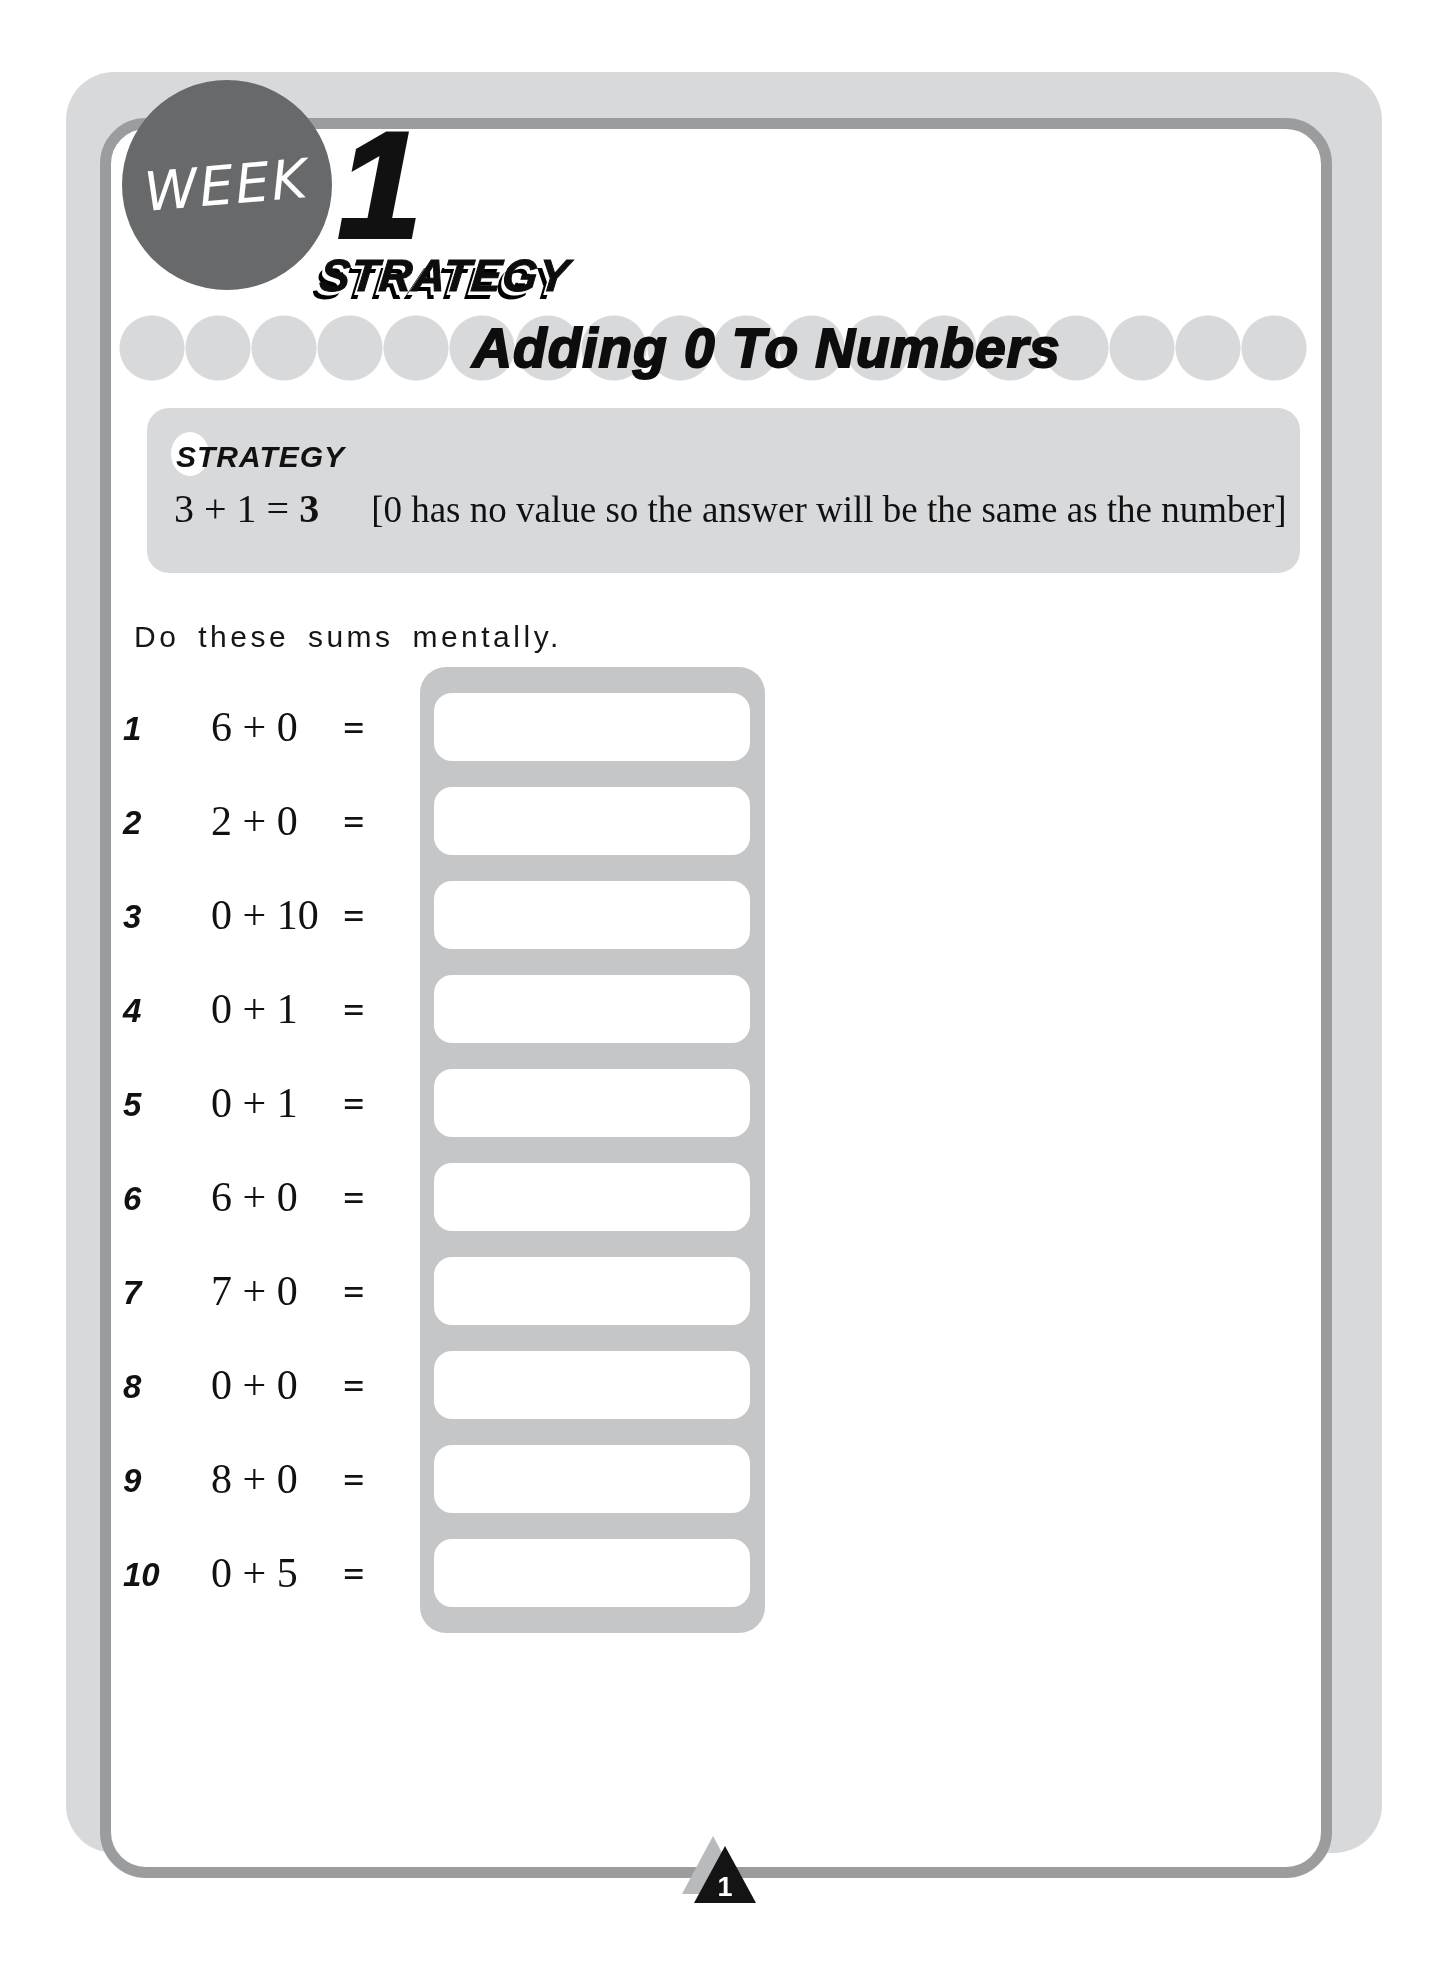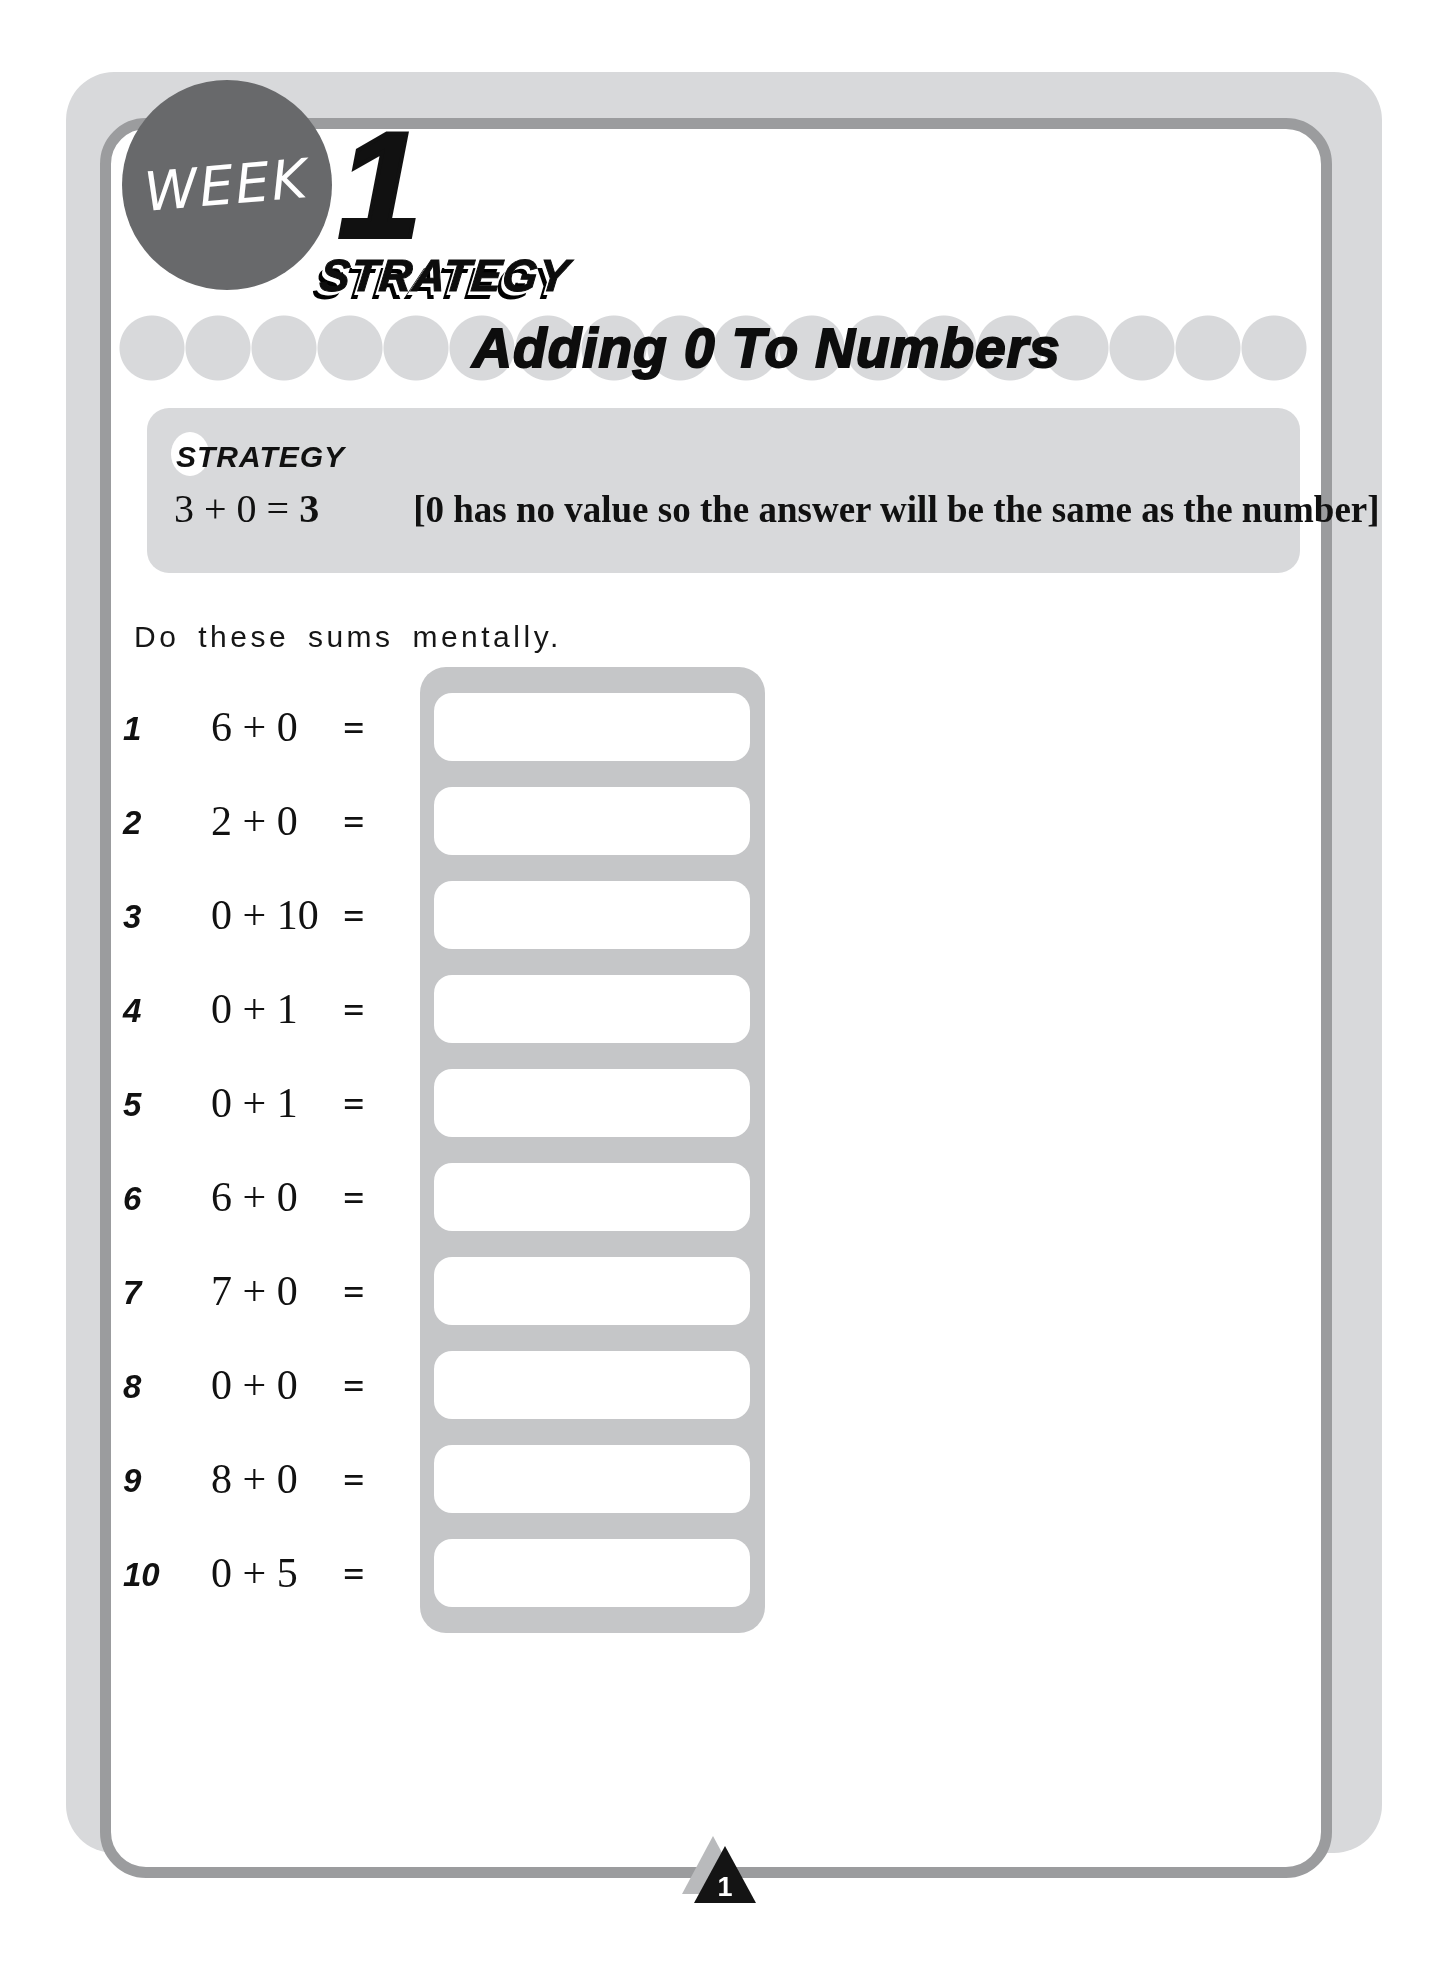--- a/index.html
+++ b/index.html
@@ -51,21 +51,21 @@
   }
   .sb-label{
     position:absolute;left:29px;top:32px;font-size:30px;font-weight:bold;font-style:italic;
     letter-spacing:1px;color:#111;
   }
   .sb-line{
     position:absolute;left:27px;top:79px;font-family:"Liberation Serif",serif;
     font-size:40px;line-height:44px;white-space:nowrap;color:#111;
   }
   .sb-result{font-weight:bold;}
-  .sb-note{font-size:37px;margin-left:94px;font-weight:bold;}
+  .sb-note{font-size:37px;margin-left:52px;}
   .instruction{
     position:absolute;left:134px;top:620px;font-size:30px;letter-spacing:3.5px;
     word-spacing:7px;color:#161616;white-space:nowrap;
   }
   .answer-col{
     position:absolute;left:420px;top:667px;width:345px;height:966px;
     background:#c5c6c8;border-radius:26px;
   }
   .answer-box{
     position:absolute;left:434px;width:316px;height:68px;background:#ffffff;border-radius:18px;
@@ -110,21 +110,21 @@
 <div class="week-number">1</div>
 <div class="script-title">STRATEGY</div>
 
 <div class="circle-band"></div>
 <div class="banner-title">Adding 0 To Numbers</div>
 
 <div class="strategy-box">
   <div class="sb-ellipse"></div>
   <div class="sb-label">STRATEGY</div>
   <div class="sb-line">
-    <span>3 + 0 = </span><span class="sb-result">3</span><span class="sb-note">[0 has no value so the answer will be the same as the number]</span>
+    <span>3 + 1 = </span><span class="sb-result">3</span><span class="sb-note">[0 has no value so the answer will be the same as the number]</span>
   </div>
 </div>
 
 <div class="instruction">Do these sums mentally.</div>
 
 <div class="answer-col"></div>
 <div id="boxes-host">
     <div class="answer-box" style="top: 693px;"></div>
     <div class="answer-box" style="top: 787px;"></div>
     <div class="answer-box" style="top: 881px;"></div>

